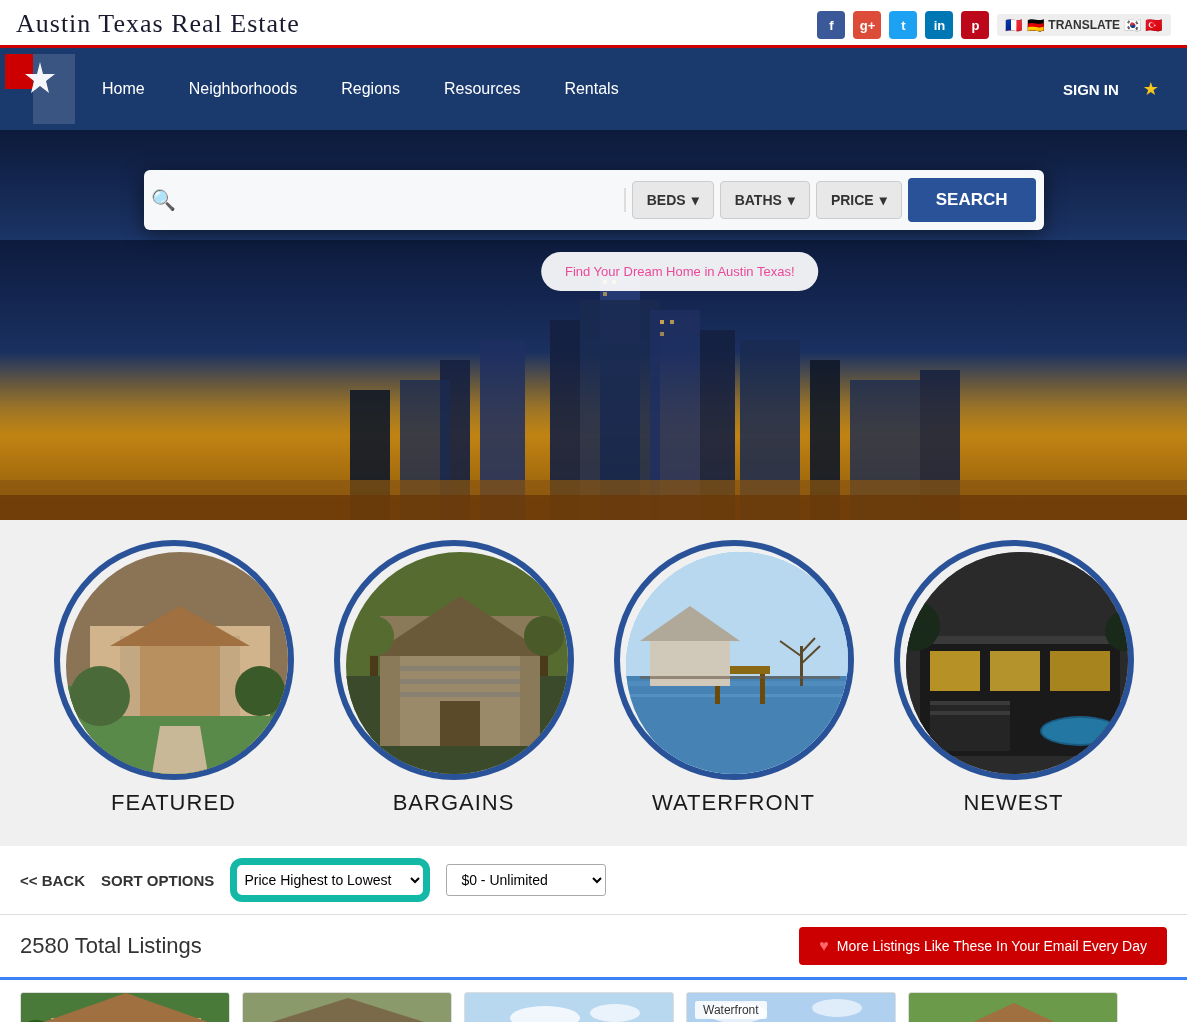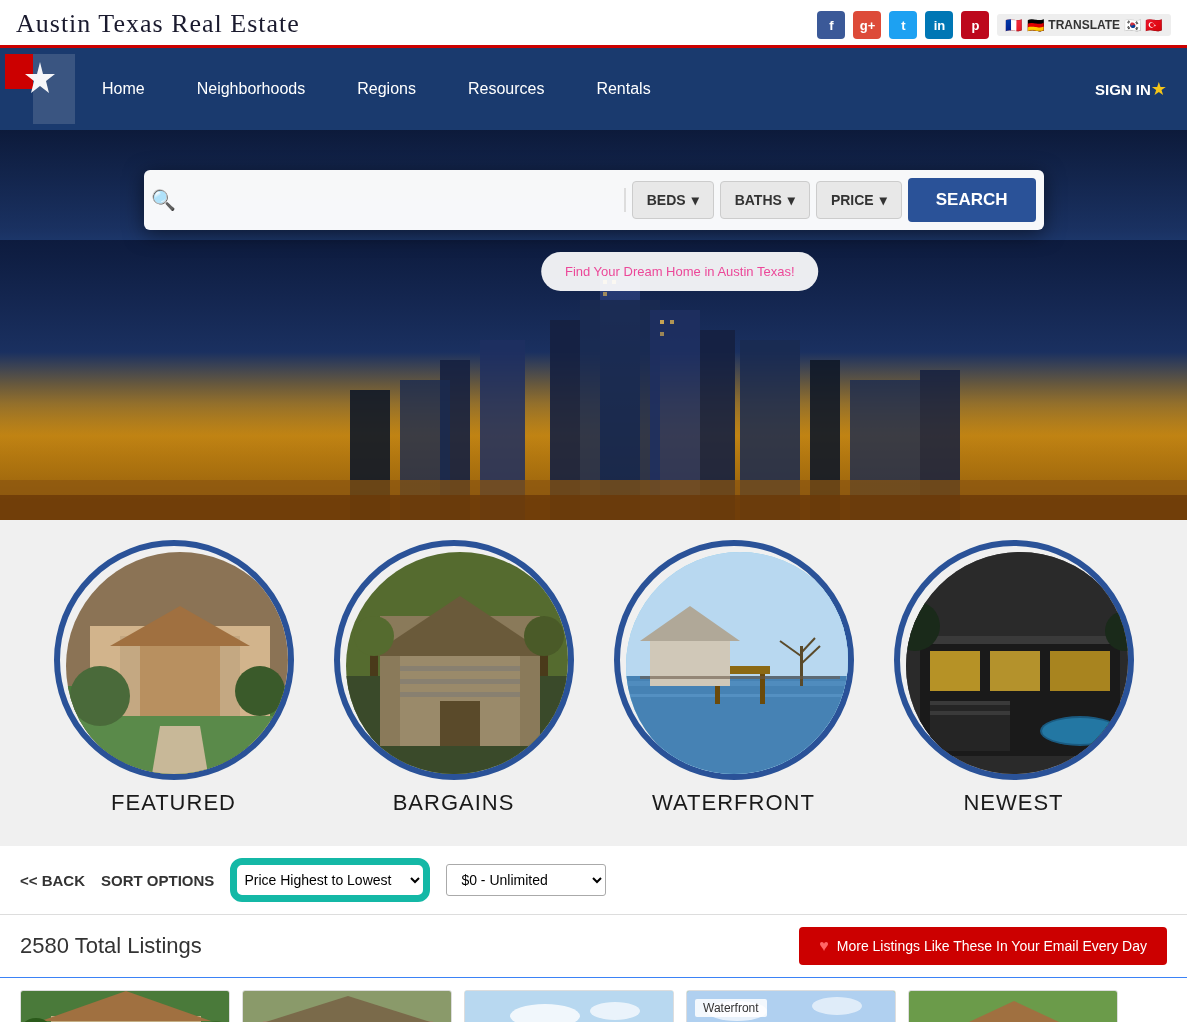--- a/index.html
+++ b/index.html
@@ -25,27 +25,27 @@
     .translate-btn {
       display: flex; align-items: center; gap: 4px; font-size: 12px; font-weight: bold;
       color: #333; background: #eee; padding: 3px 8px; border-radius: 3px; cursor: pointer;
     }
     .flag { font-size: 14px; }
 
     
     .nav-bar {
       background: #1a3a6e; display: flex; align-items: center; height: 82px;
     }
-    nav { display: flex; align-items: flex-end; gap: 8px; flex: 1; }
+    nav { display: flex; align-items: flex-end; gap: 0; flex: 1; }
     nav a {
       color: #fff; text-decoration: none; font-size: 16px; padding: 0 22px;
       line-height: 82px; display: block; font-weight: 400;
     }
     .nav-right {
-      margin-left: auto; margin-right: 20px; display: flex; align-items: center; gap: 0;
+      margin-left: auto; margin-right: 28px; display: flex; align-items: center; gap: 24px;
     }
     .sign-in { color: #fff; font-size: 15px; font-weight: bold; cursor: pointer; }
     .star-icon { color: #f5c518; font-size: 18px; }
 
     
     .hero {
       position: relative; height: 390px; overflow: hidden;
       background: linear-gradient(180deg, #0a1628 0%, #1a3a6e 30%, #2a5298 60%, #c8890a 100%);
     }
     .hero-skyline {
@@ -117,21 +117,21 @@
       background: #fff; cursor: pointer; min-width: 200px;
     }
     .price-select {
       border: 1px solid #aaa; border-radius: 3px; padding: 6px 10px; font-size: 14px;
       background: #fff; cursor: pointer; min-width: 160px;
     }
 
     
     .listings-header {
       background: #fff; padding: 12px 20px; display: flex; align-items: center;
-      justify-content: space-between; border-bottom: 1px solid #3b82f6;
+      justify-content: space-between; border-bottom: 3px solid #3b82f6;
     }
     .total-listings { font-size: 22px; color: #333; font-weight: 400; }
     .email-btn {
       background: #cc0000; color: #fff; border: none; border-radius: 4px;
       padding: 10px 20px; font-size: 14px; cursor: pointer; display: flex; align-items: center; gap: 8px;
     }
     .heart-icon { color: #ff6666; font-size: 16px; }
 
     
     .property-grid {

